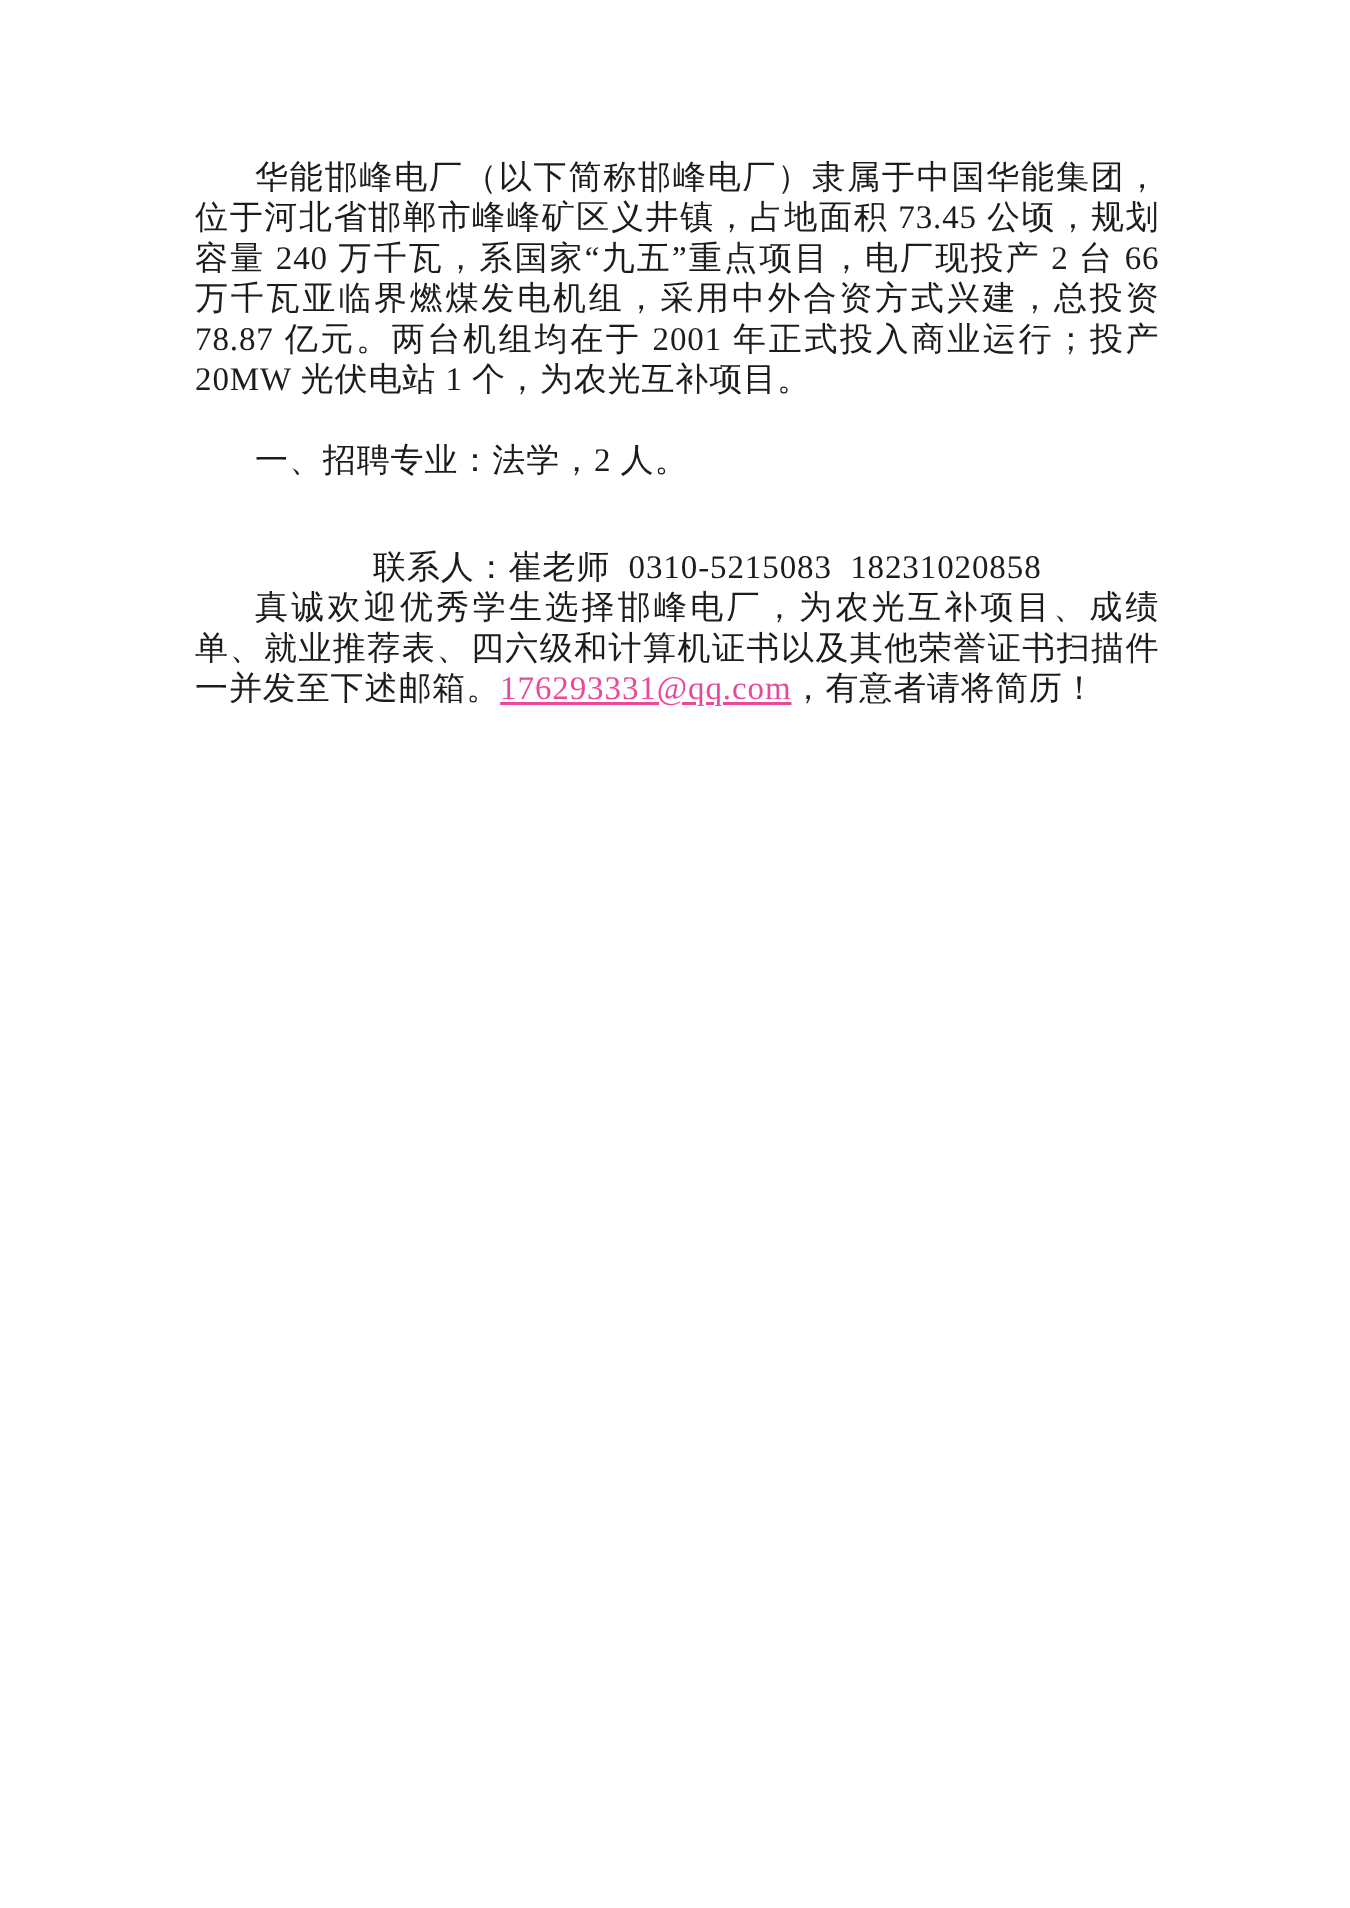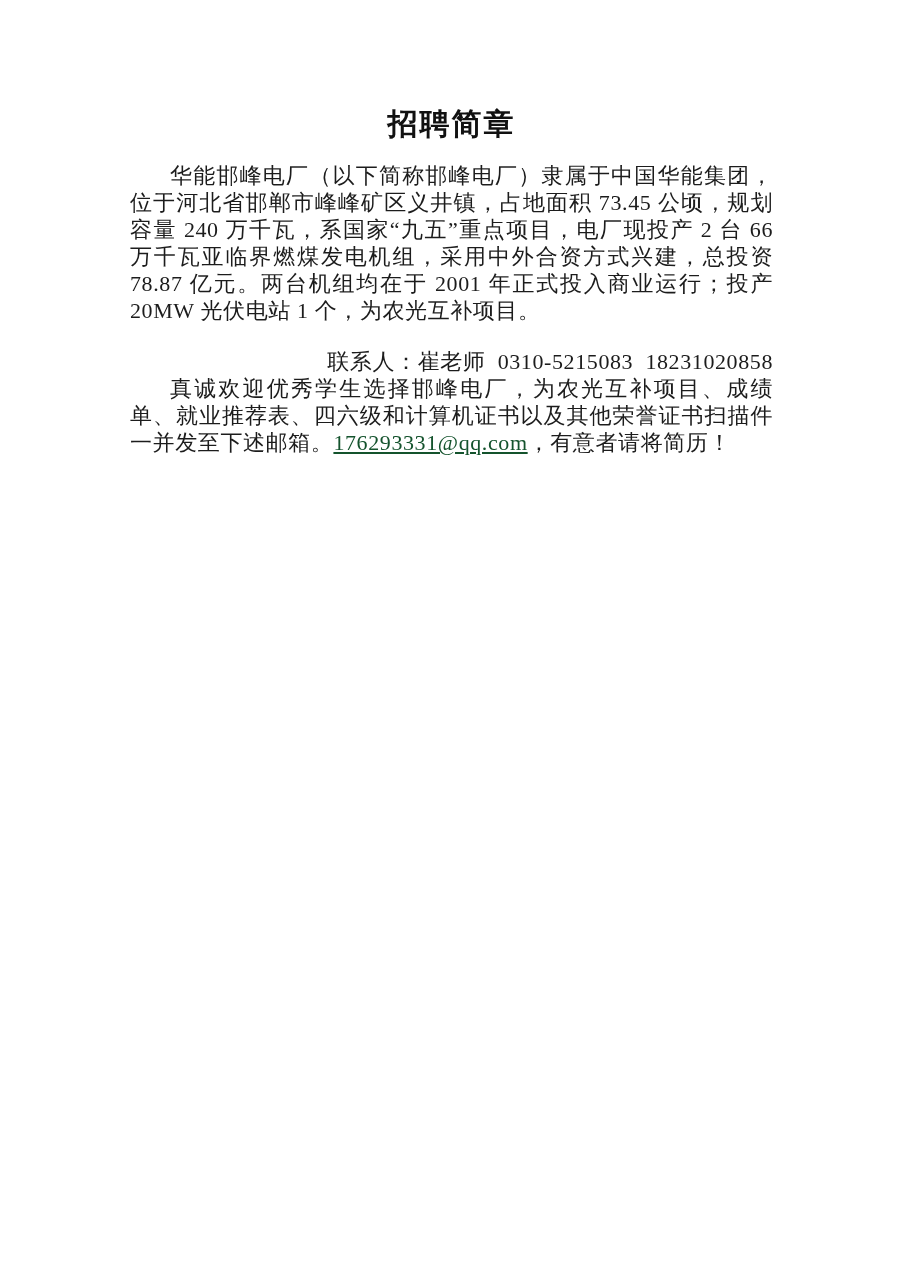--- a/index.html
+++ b/index.html
@@ -44,41 +44,41 @@
     text-justify: inter-character;
     color: #1c1c1c;
   }
   .indent {
     text-indent: 40px;
   }
   .section {
     margin-top: 27px;
   }
   .contact {
-    margin-top: 24px;
+    margin-top: 44px;
     white-space: pre-wrap;
-    text-align: right;
+    text-align: center;
   }
   .email-link {
-    color: #14532d;
+    color: #ec4899;
     text-decoration: underline;
     cursor: pointer;
   }
 </style>
 </head>
 <body>
 
 <div class="page">
   <div class="content">
 
-    <h1 class="doc-title">招聘简章</h1>
 
     <p class="para indent">华能邯峰电厂（以下简称邯峰电厂）隶属于中国华能集团，位于河北省邯郸市峰峰矿区义井镇，占地面积 73.45 公顷，规划容量 240 万千瓦，系国家“九五”重点项目，电厂现投产 2 台 66 万千瓦亚临界燃煤发电机组，采用中外合资方式兴建，总投资 78.87 亿元。两台机组均在于 2001 年正式投入商业运行；投产 20MW 光伏电站 1 个，为农光互补项目。</p>
 
 
+    <p class="para indent section">一、招聘专业：法学，2 人。</p>
 
 
 
 
     <p class="para indent contact">联系人：崔老师  0310-5215083  18231020858</p>
 
     <p class="para indent"><span>真诚欢迎优秀学生选择邯峰电厂，为农光互补项目、成绩单、就业推荐表、四六级和计算机证书以及其他荣誉证书扫描件一并发至下述邮箱。</span><a class="email-link" href="#">176293331@qq.com</a><span>，有意者请将简历！</span></p>
 
   </div>
 </div>

